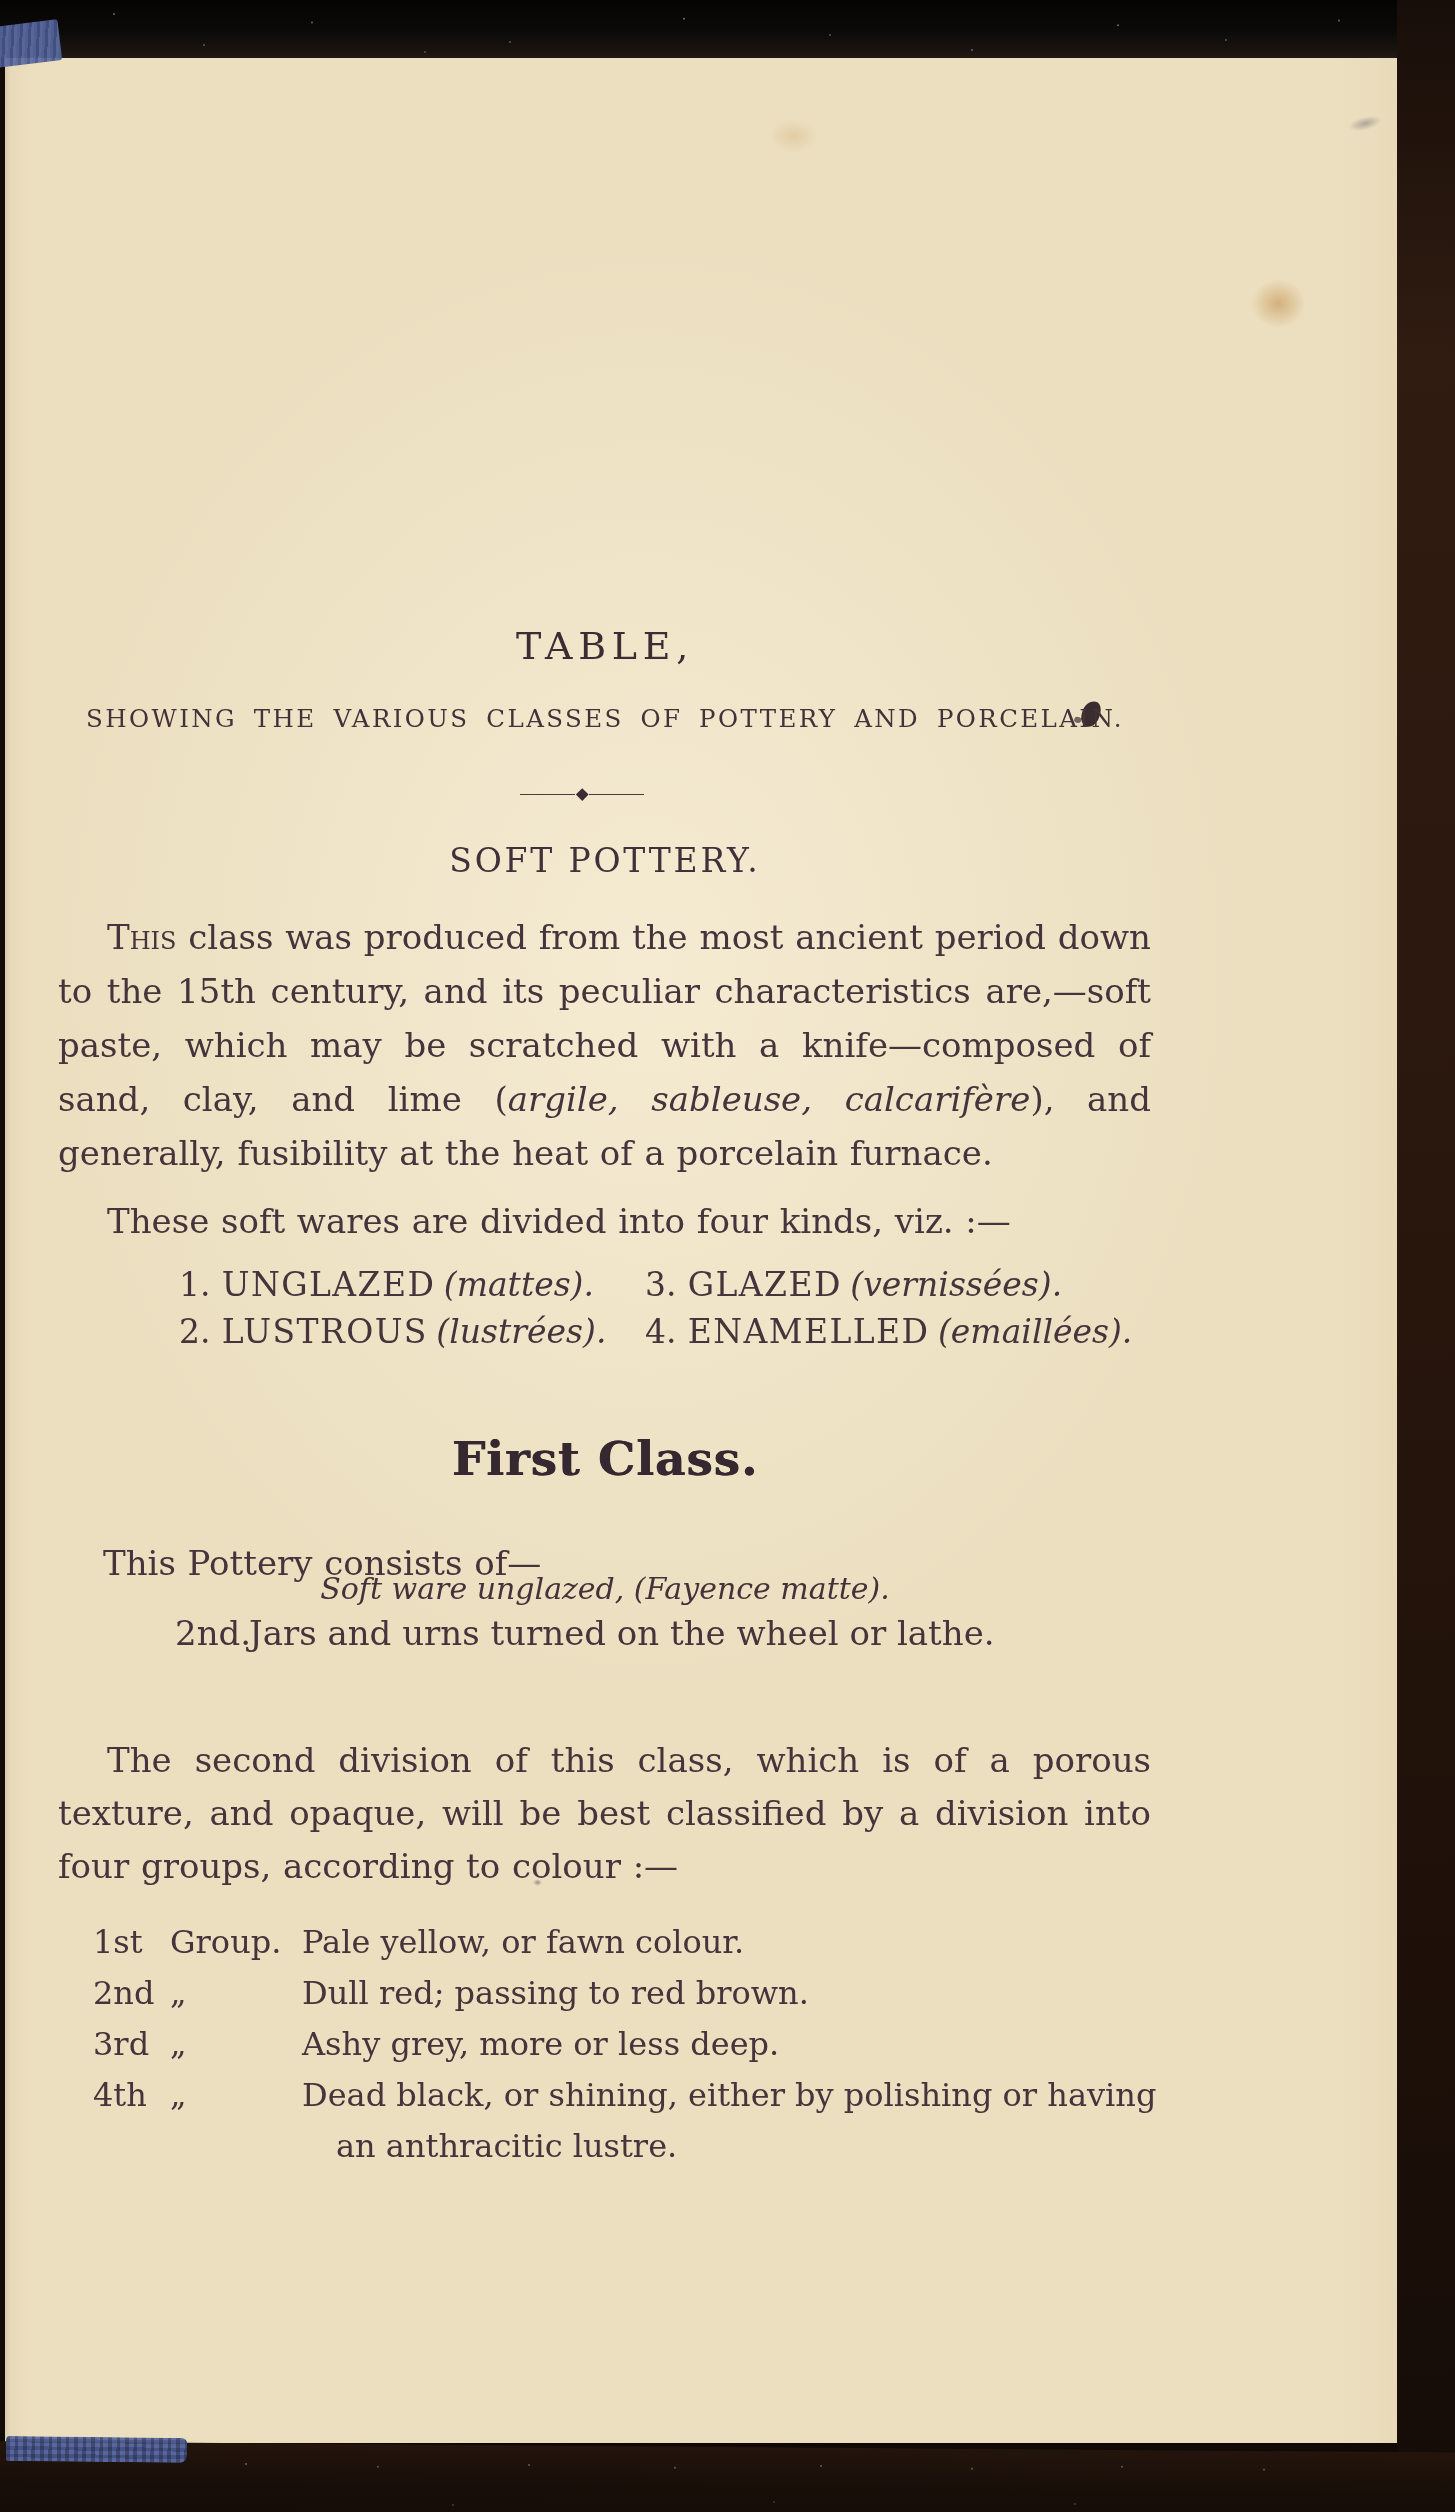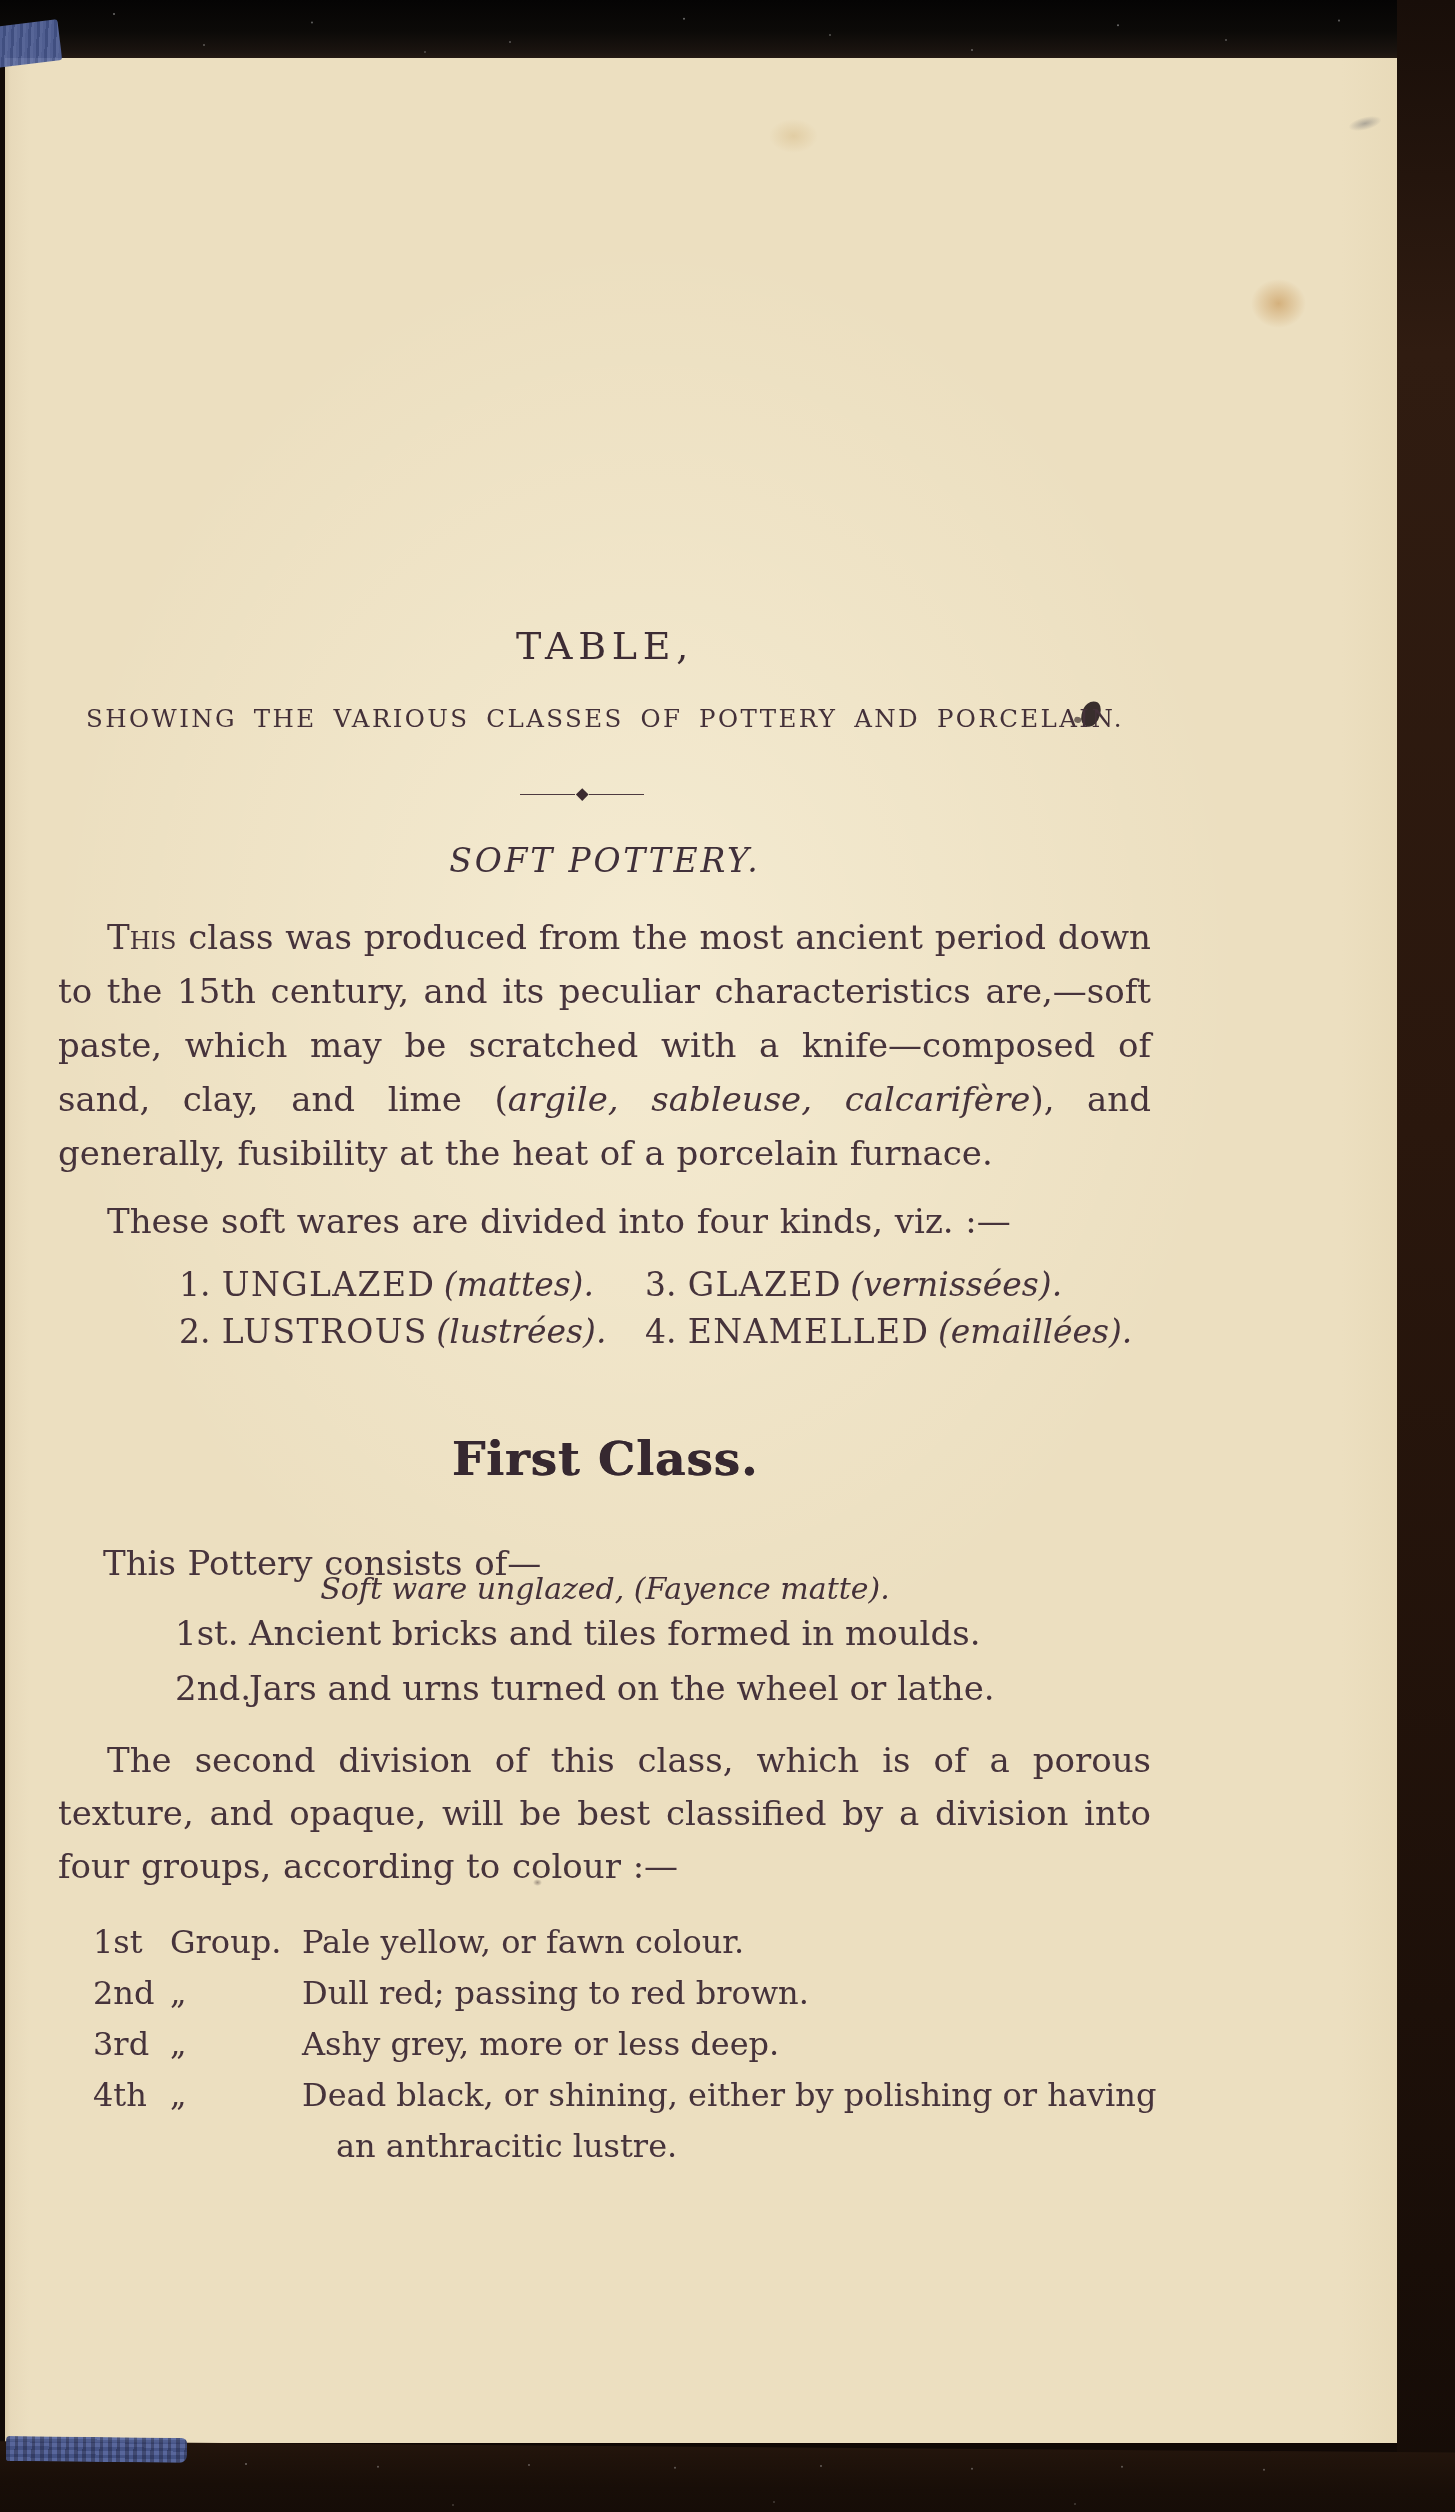--- a/index.html
+++ b/index.html
@@ -119,21 +119,20 @@
     display:flex;align-items:center;
   }
   .orn-line{flex:1;height:1.9px;background:#4d3a40;}
   .orn-diamond{
     width:8.5px;height:8.5px;background:#3c2b31;margin:0 2.8px;
     transform:rotate(45deg);flex:none;
   }
   .soft-heading{
     top:841px;font-size:33px;font-weight:400;letter-spacing:2.8px;
     color:#40303a;
-    font-style:italic;
   }
   .body-text{font-size:34px;line-height:54px;word-spacing:0.9px;}
   .para1{top:910px;left:58px;width:1093px;text-align:justify;text-indent:49px;}
   .kinds-intro{top:1194px;left:58px;width:1093px;text-indent:49px;}
   .kcol{position:absolute;top:1261px;font-size:33px;line-height:47px;}
   .kcol-1{left:179px;}
   .kcol-2{left:645px;}
   .knum{margin-right:11.3px;}
   .kname{letter-spacing:1.4px;}
   .kfr{font-style:italic;margin-left:8.5px;}
@@ -197,21 +196,20 @@
     <div><span class="knum">4.</span><span class="kname">ENAMELLED</span><span class="kfr">(emaillées).</span></div>
   </div>
 
   <h3 class="tb centered first-class">First Class.</h3>
 
   <div class="tb centered fc-caption">Soft ware unglazed, (Fayence matte).</div>
 
   <p class="tb body-text consists">This Pottery consists of—</p>
 
   <div class="subitems">
-    <div><span class="sinum">1st.</span><span>Ancient bricks and tiles formed in moulds.</span></div>
     <div><span class="sinum">2nd.</span><span>Jars and urns turned on the wheel or lathe.</span></div>
   </div>
 
   <p class="tb body-text para2">The second division of this class, which is of a porous texture, and opaque, will be best classified by a division into four groups, according to colour :—</p>
 
   <div class="groups">
     <div><span class="g-ord">1st</span><span class="g-word">Group.</span><span>Pale yellow, or fawn colour.</span></div>
     <div><span class="g-ord">2nd</span><span class="g-word">„</span><span>Dull red; passing to red brown.</span></div>
     <div><span class="g-ord">3rd</span><span class="g-word">„</span><span>Ashy grey, more or less deep.</span></div>
     <div><span class="g-ord">4th</span><span class="g-word">„</span><span>Dead black, or shining, either by polishing or having</span></div>

